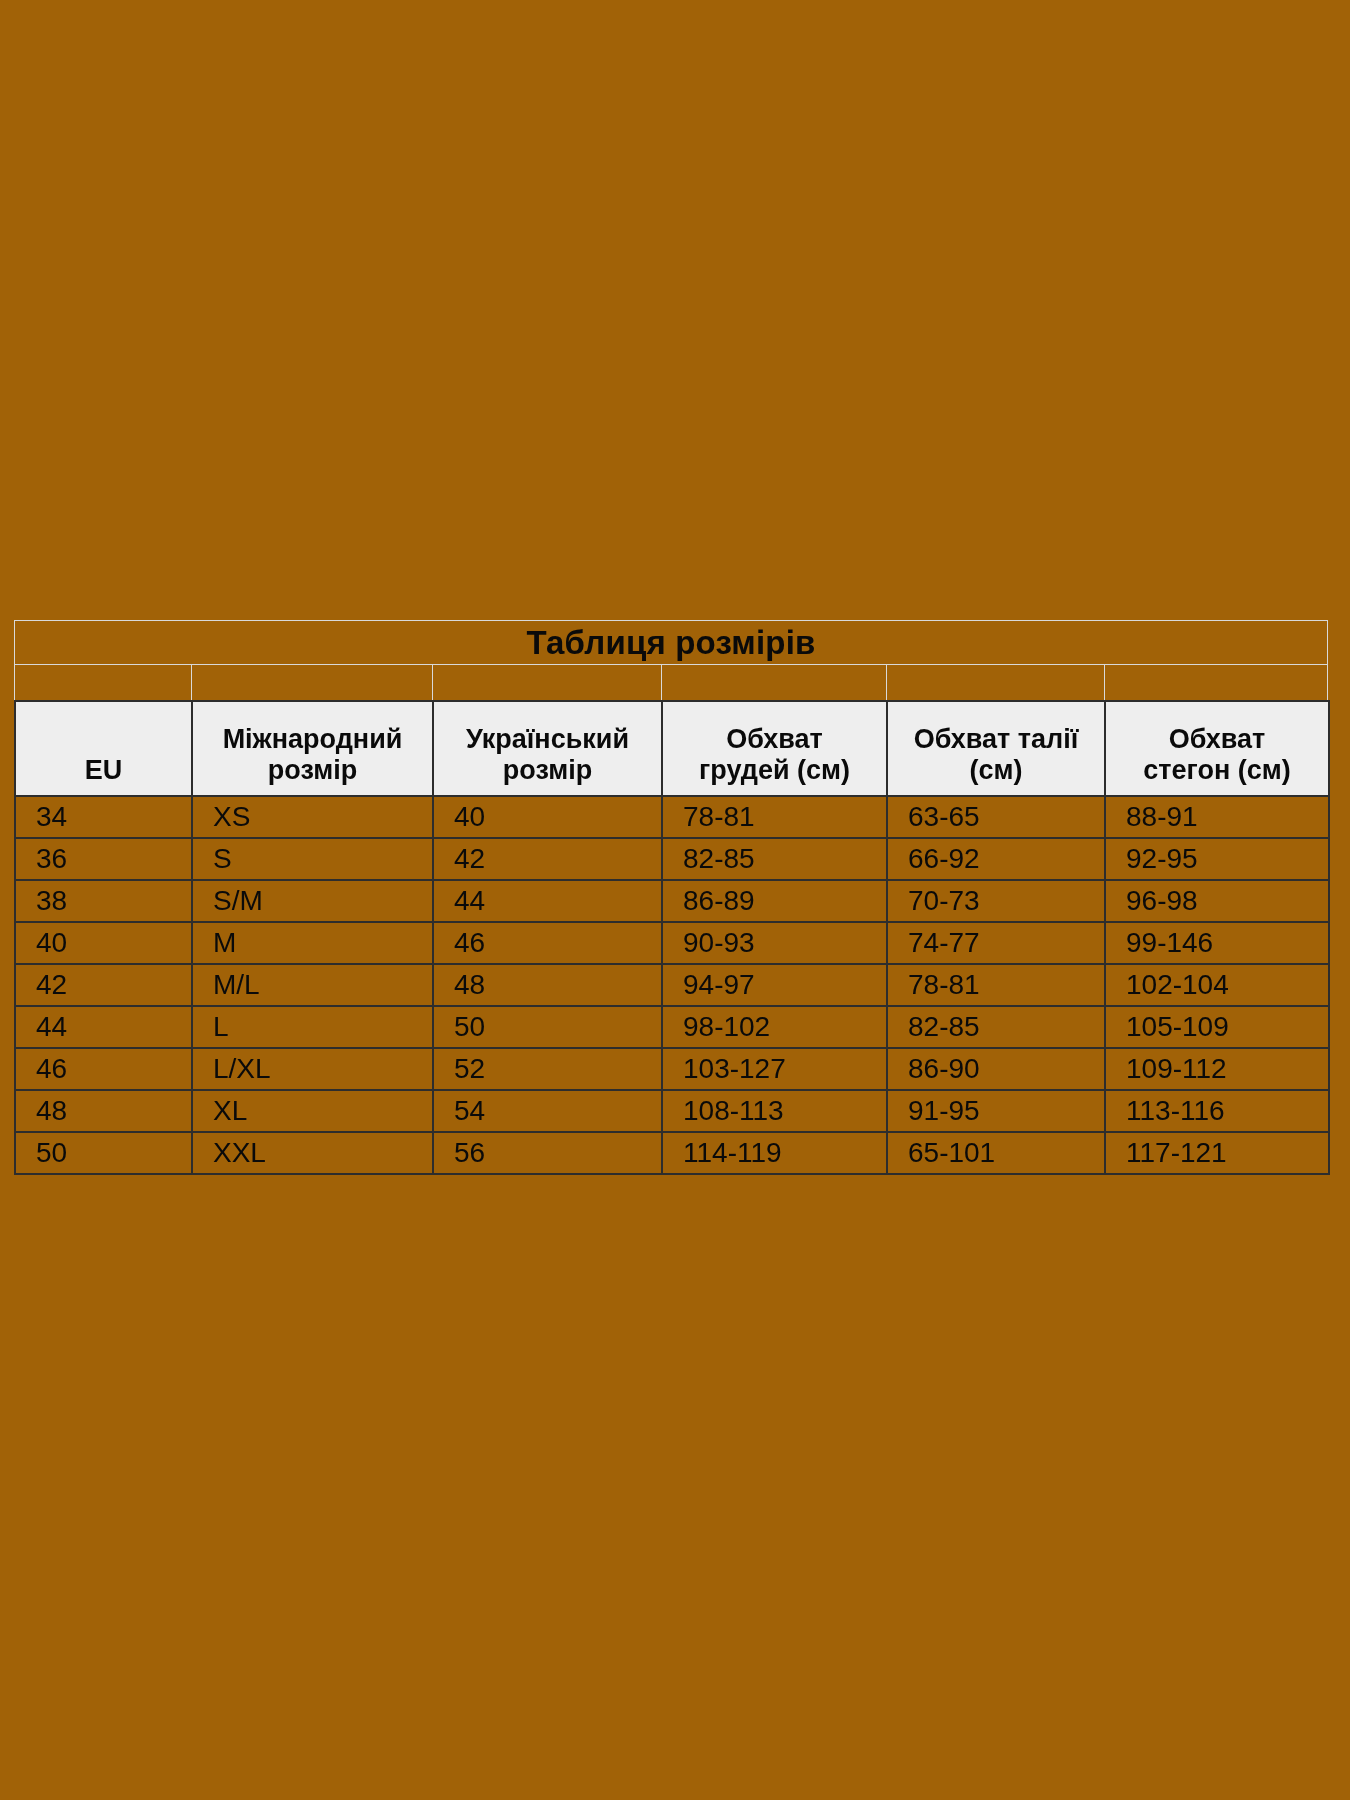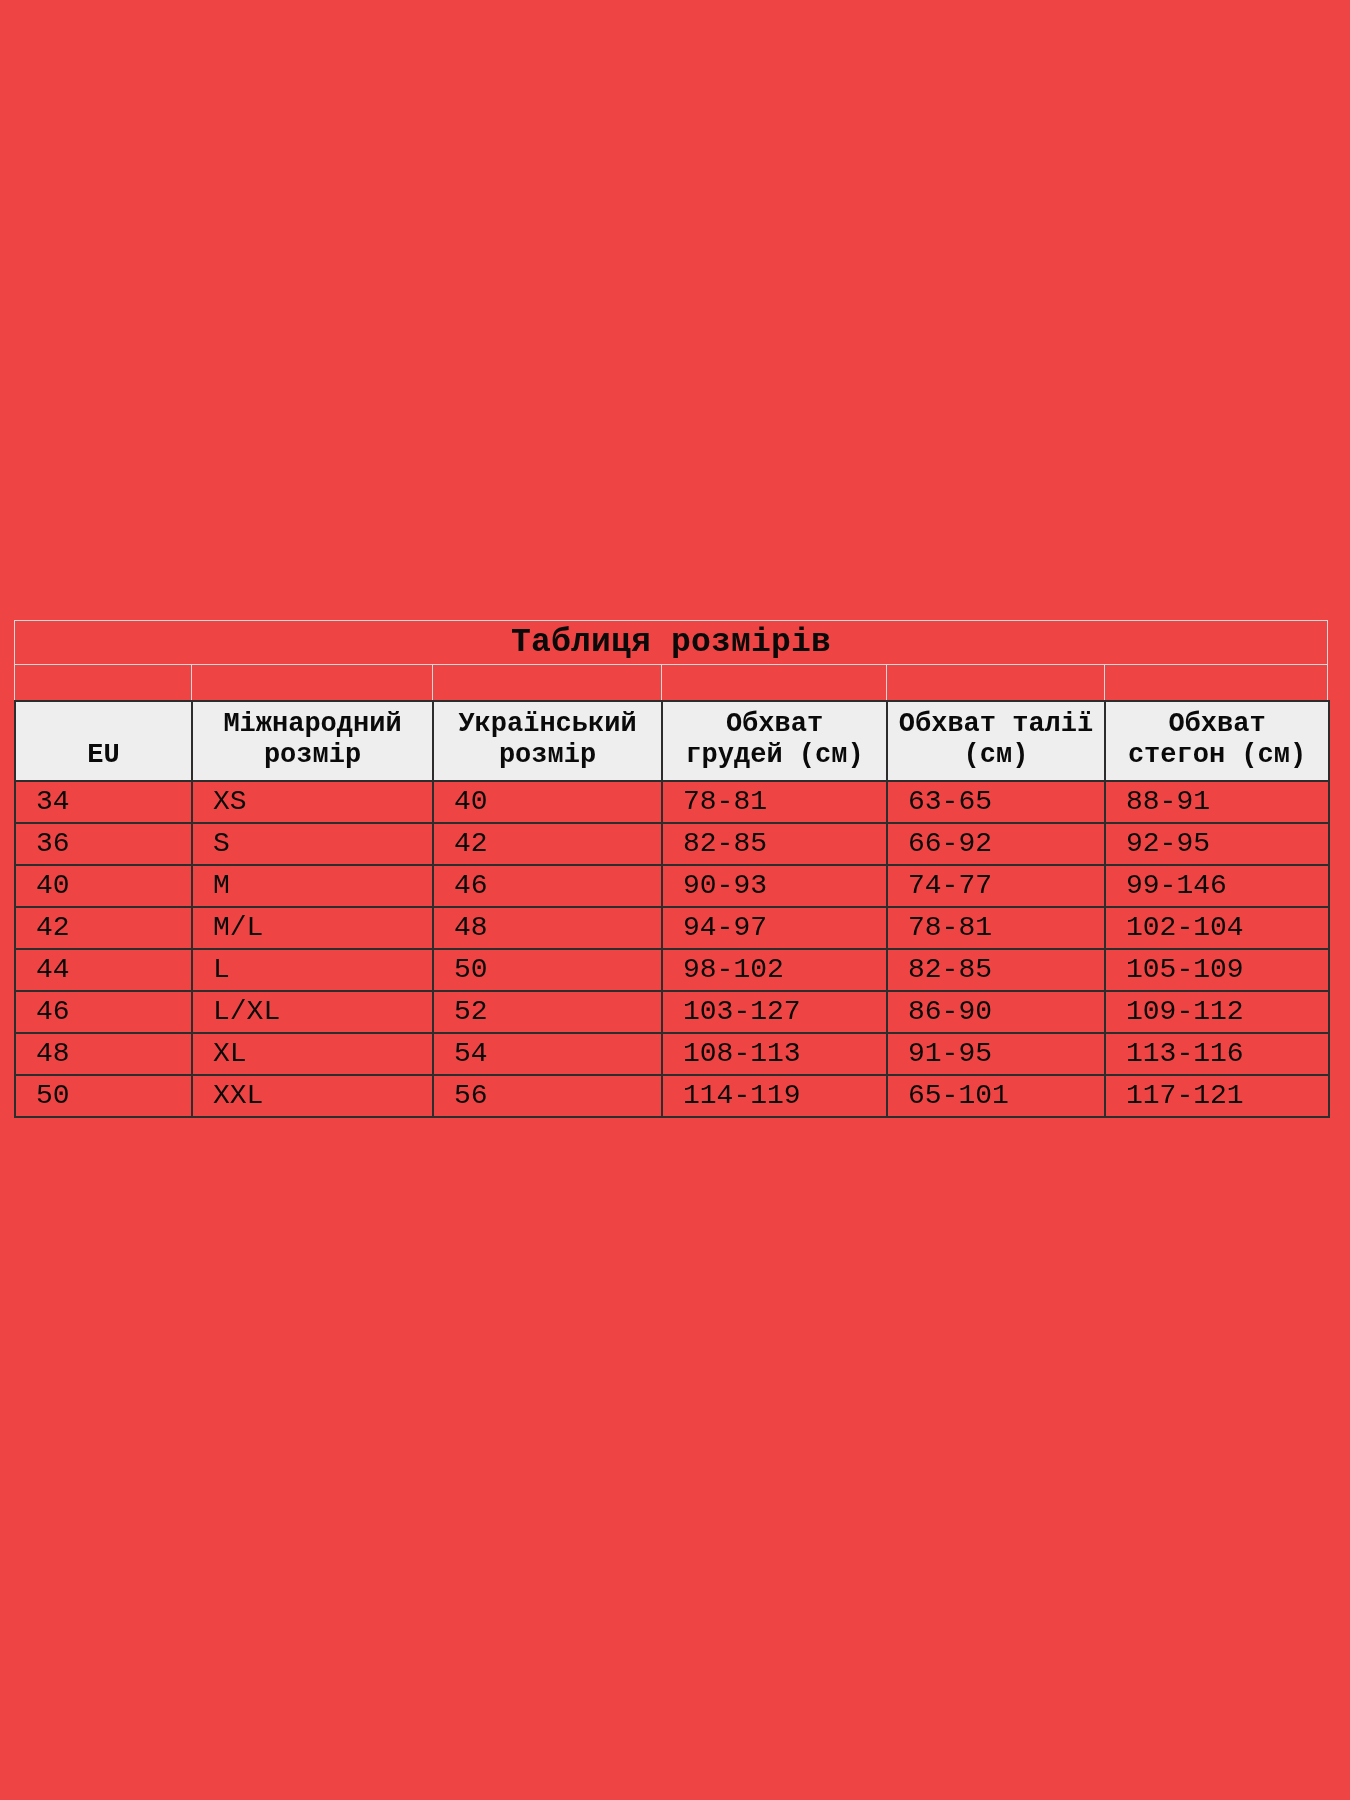--- a/index.html
+++ b/index.html
@@ -1,21 +1,21 @@
 <!DOCTYPE html>
 <html><head>
 <meta charset="utf-8">
 <style>
   html, body { margin: 0; padding: 0; background: #ffffff; }
   #canvas {
     position: relative;
     width: 1350px;
     height: 1800px;
-    background: #ef4444;
-    font-family: Liberation Mono, monospace;
+    background: #a16207;
+    font-family: Liberation Sans, sans-serif;
     color: #0a0a0a;
     overflow: hidden;
   }
   #sheet {
     position: absolute;
     left: 14px;
     top: 620px;
     width: 1314px;
   }
   
@@ -52,21 +52,21 @@
   table.size-table th, table.size-table td {
     border: 2px solid #2d2d2d;
   }
   table.size-table th {
     background: #eeeeee;
     font-weight: bold;
     font-size: 27px;
     line-height: 31px;
     text-align: center;
     vertical-align: bottom;
-    padding: 7px 3px 9px 3px;
+    padding: 22px 3px 9px 3px;
     height: 62px; 
   }
   table.size-table th .hline { display: block; white-space: nowrap; }
   table.size-table td {
     font-size: 28px;
     line-height: 40px;
     text-align: left;
     vertical-align: middle;
     padding: 0 0 0 20px;
     white-space: nowrap;
@@ -136,20 +136,28 @@
           </tr>
           <tr>
             <td>36</td>
             <td>S</td>
             <td>42</td>
             <td>82-85</td>
             <td>66-92</td>
             <td>92-95</td>
           </tr>
           <tr>
+            <td>38</td>
+            <td>S/M</td>
+            <td>44</td>
+            <td>86-89</td>
+            <td>70-73</td>
+            <td>96-98</td>
+          </tr>
+          <tr>
             <td>40</td>
             <td>M</td>
             <td>46</td>
             <td>90-93</td>
             <td>74-77</td>
             <td>99-146</td>
           </tr>
           <tr>
             <td>42</td>
             <td>M/L</td>

